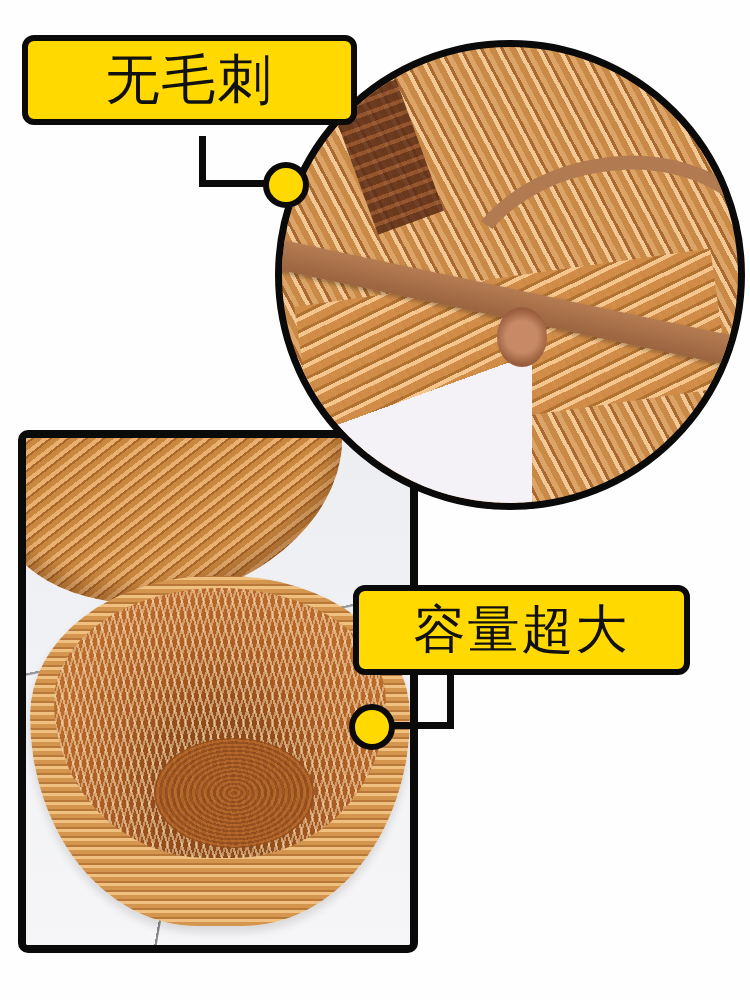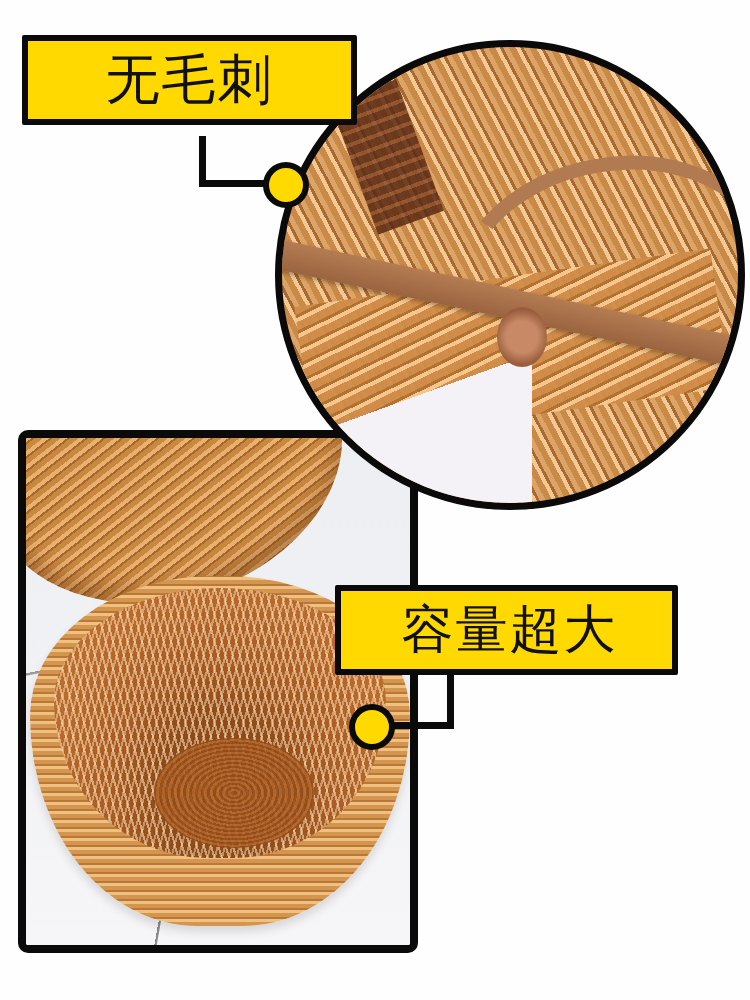--- a/index.html
+++ b/index.html
@@ -77,27 +77,27 @@
     position:absolute; left:170px; top:110px; width:300px; height:220px;
     border:14px solid #b27a50; border-radius:50%; border-bottom-color:transparent; border-left-color:transparent;
     transform:rotate(-10deg);
   }
   .zc-knot {
     position:absolute; left:215px; top:260px; width:50px; height:60px; border-radius:50%;
     background: radial-gradient(circle, #c88a66 0 40%, #9a5e3e 70%);
   }
 
   .label {
-    position:absolute; background:#ffd900; border:6px solid #0a0a0a; border-radius:2px;
+    position:absolute; background:#ffd900; border:6px solid #0a0a0a; border-radius:12px;
     display:flex; align-items:center; justify-content:center;
     color:#111; font-weight:normal; letter-spacing:2px;
     font-family:"DejaVu Sans", sans-serif;
   }
   .label-1 { left:22px; top:35px; width:323px; height:78px; font-size:54px; }
-  .label-2 { left:335px; top:585px; width:325px; height:78px; font-size:52px;padding-left:6px; }
+  .label-2 { left:353px; top:585px; width:325px; height:78px; font-size:52px; }
 
   .wire { position:absolute; background:#0a0a0a; }
   .dot {
     position:absolute; background:#ffd900; border:6px solid #0a0a0a; border-radius:50%;
   }
 </style>
 </head>
 <body>
 
 <div class="photo-rect">

